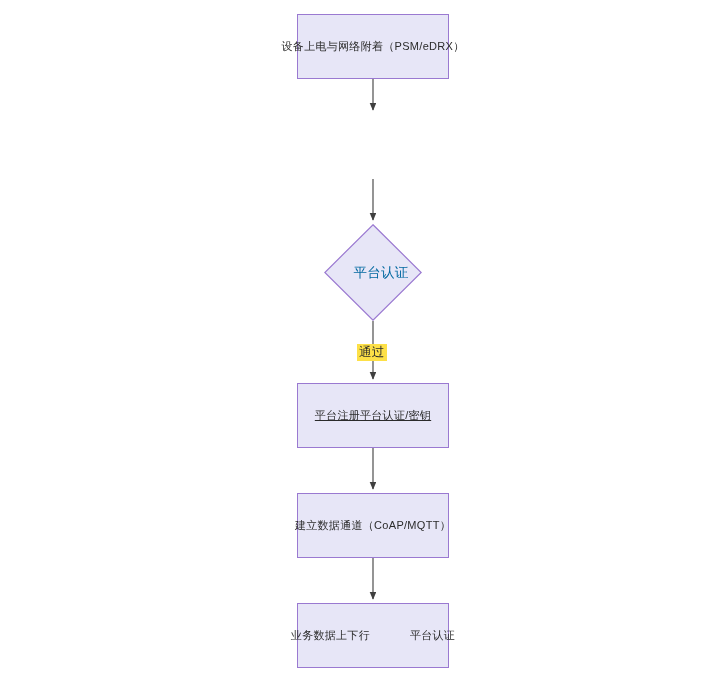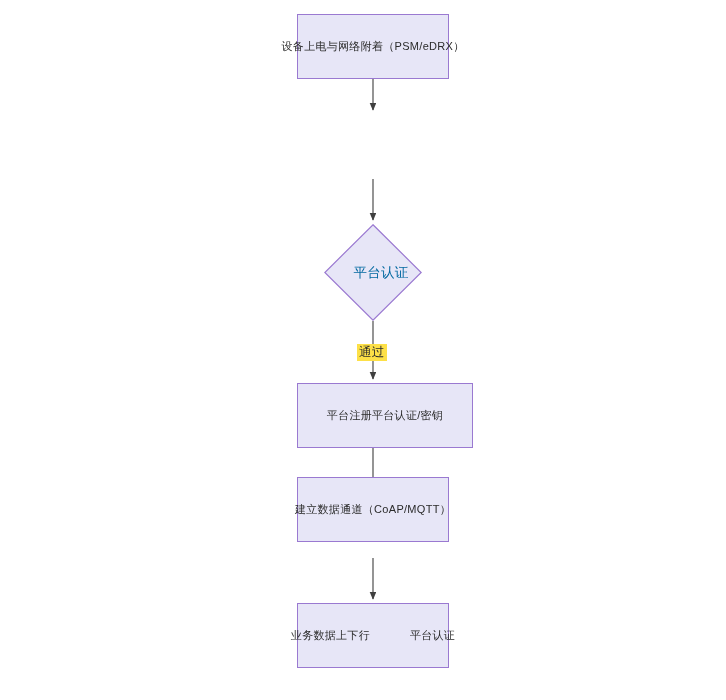--- a/index.html
+++ b/index.html
@@ -113,26 +113,26 @@
     </svg>
     <div class="decision-label">
       <span>平台认证</span>
     </div>
   </div>
 
   <div class="edge-label" style="left:357px; top:344px;">
     <span>通过</span>
   </div>
 
-  <div class="node" style="left:297px; top:383px; width:176px; height:65px;">
+  <div class="node" style="left:297px; top:383px; width:152px; height:65px;text-decoration:underline;">
     <span class="line">平台注册</span>
     <span class="line">平台认证/密钥</span>
   </div>
 
-  <div class="node" style="left:297px; top:477px; width:152px; height:65px;">
+  <div class="node" style="left:297px; top:493px; width:152px; height:65px;">
     <span class="line">建立数据通道</span>
     <span class="line">（CoAP/MQTT）</span>
   </div>
 
   <div class="node" style="left:297px; top:603px; width:152px; height:65px;gap:40px;">
     <span class="line">业务数据上下行</span>
     <span class="line">平台认证</span>
   </div>
 
 </div>

